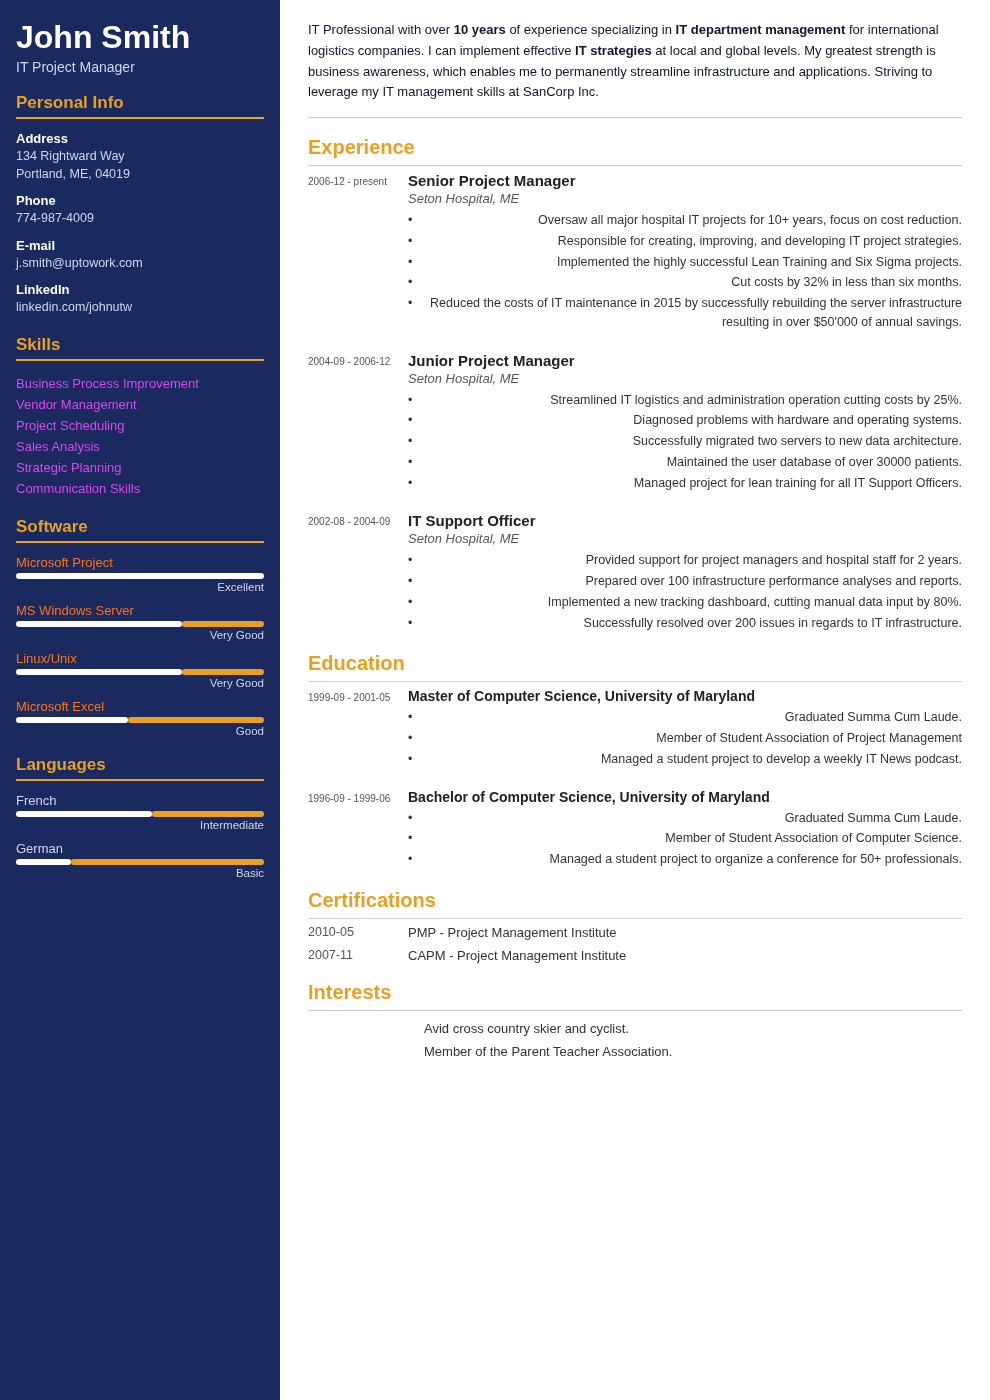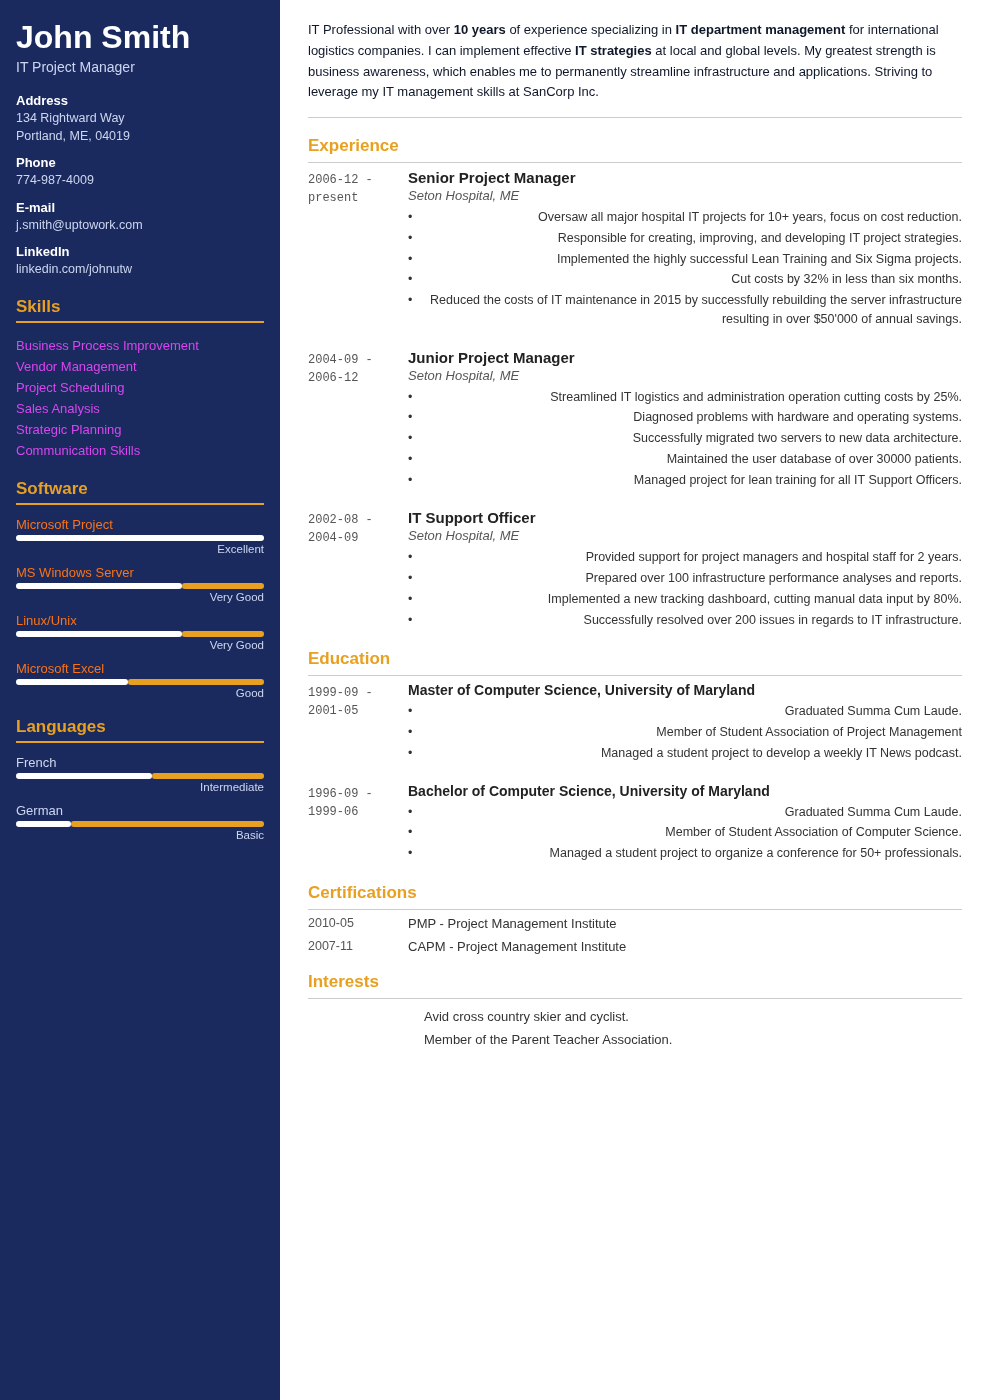--- a/index.html
+++ b/index.html
@@ -105,42 +105,41 @@
     }
     .summary-text {
       font-size: 13px;
       line-height: 1.6;
       color: #0f172a;
       margin-bottom: 18px;
       border-bottom: 1px solid #ccc;
       padding-bottom: 14px;
     }
     .section-title {
-      font-size: 17px;
+      font-size: 20px;
       font-weight: 700;
       color: #e8a020;
       margin-bottom: 6px;
       border-bottom: 1px solid #ccc;
       padding-bottom: 6px;
     }
     .exp-section, .edu-section, .cert-section, .interests-section {
       margin-bottom: 18px;
     }
     .entry {
       display: flex;
       margin-bottom: 18px;
     }
     .entry-date {
       min-width: 100px;
       max-width: 100px;
-      font-size: 12px;
+      font-size: 10px;
       color: #555;
       padding-top: 2px;
       line-height: 1.5;
-      font-family: Liberation Mono, monospace;
     }
     .entry-content {
       flex: 1;
     }
     .entry-job-title {
       font-size: 15px;
       font-weight: 700;
       color: #222;
       margin-bottom: 2px;
     }
@@ -206,20 +205,21 @@
     }
   </style>
 </head>
 <body>
 
 <aside class="sidebar">
   <div class="sidebar-name">John Smith</div>
   <div class="sidebar-title">IT Project Manager</div>
 
   <div>
+    <div class="sidebar-section-title">Personal Info</div>
     <div class="info-label">Address</div>
     <div class="info-value">134 Rightward Way</div>
     <div class="info-value">Portland, ME, 04019</div>
     <div class="info-label">Phone</div>
     <div class="info-value">774-987-4009</div>
     <div class="info-label">E-mail</div>
     <div class="info-value">j.smith@uptowork.com</div>
     <div class="info-label">LinkedIn</div>
     <div class="info-value">linkedin.com/johnutw</div>
   </div>

